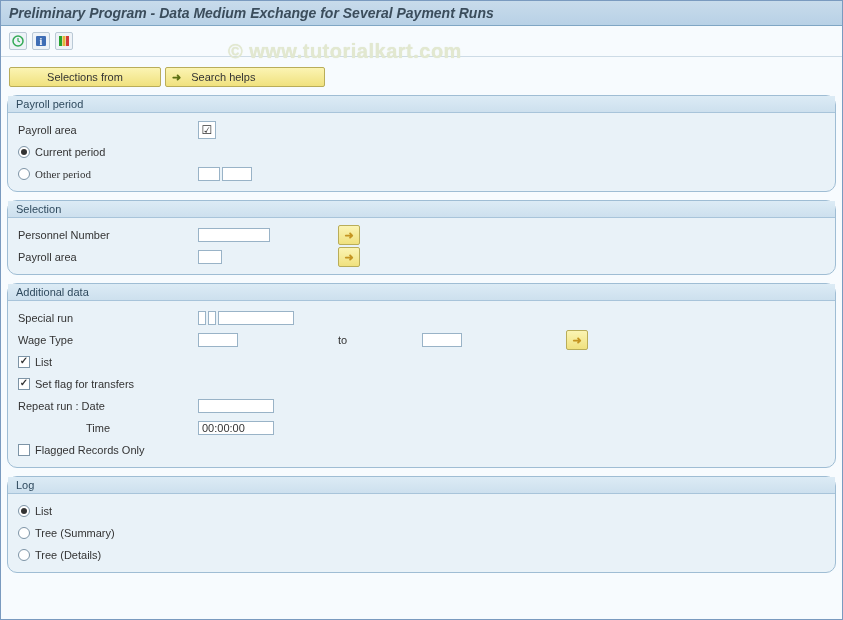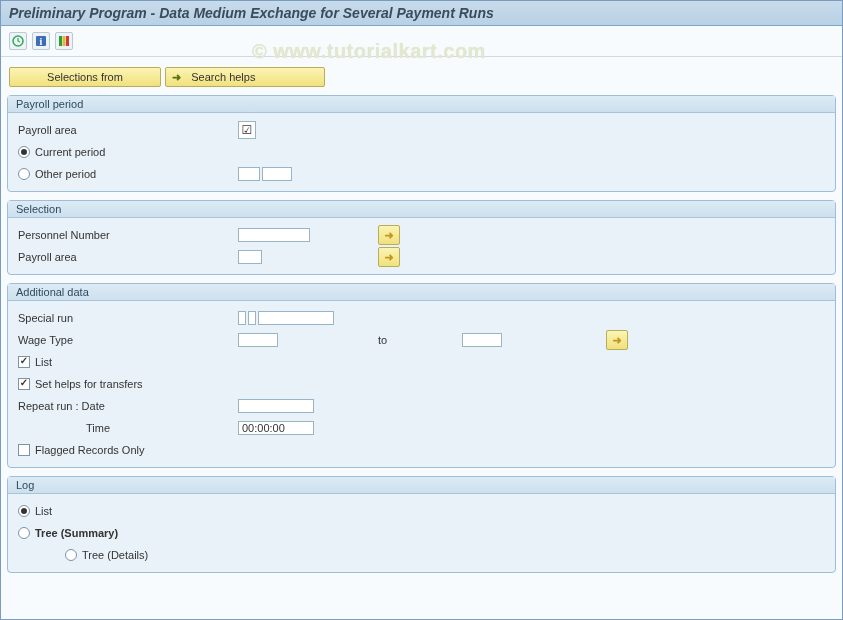--- a/index.html
+++ b/index.html
@@ -57,33 +57,33 @@
       font-size:11px; color:#333;
       cursor:pointer;
       padding: 0 8px;
       min-width: 150px;
     }
     .app-btn .arrow { margin-right: 10px; font-weight:bold; color:#5c6f12;}
     .group {
       border:1px solid #9fbdd4;
       background:#e9f2f8;
       margin-bottom:8px;
-      border-radius:4px;
+      border-radius:10px;
     }
     .group-title {
       background: linear-gradient(to bottom,#dcebf5,#cde0ee);
       border-bottom:1px solid #a8c4da;
       padding:2px 8px;
       font-size:11px; color:#2f4a5e;
     }
     .group-body {
       padding:6px 10px;
     }
     .row { display:flex; align-items:center; min-height:22px; }
-    .label-col { width:220px; }
+    .label-col { width:180px; }
     .field-col { width:118px; display:flex; gap:2px;}
     .gap-col { width:22px; }
     .to-col { width: 84px; text-align:left; }
     .field2-col { width: 70px; display:flex; gap:2px;}
     .gap2-col { width: 74px; }
     .multi-col { width:28px; display:flex;}
     input.text {
       height:14px; border:1px solid #99b3c7; background:#fff; padding:1px 3px;
       font-size:11px; font-family:inherit; color:#333;
     }
@@ -104,21 +104,21 @@
       border:1px solid #7d94a6; background:#fff; margin-right:5px;
       display:inline-flex; align-items:center; justify-content:center;
     }
     .radio-circle.checked::after {
       content:""; width:6px; height:6px; border-radius:50%; background:#333;
     }
     .cb-box { width:12px; height:12px; border:1px solid #7d94a6; background:#fff; margin-right:5px;
       display:inline-flex; align-items:center; justify-content:center; font-size:10px; color:#333;}
     .cb-box.checked::after { content:"✓"; font-weight:bold; line-height:8px; position:relative; top:-1px;}
     .watermark {
-      position:absolute; top:40px; left:252px; font-size:20px; color:#e2e8d0;
+      position:absolute; top:40px; left:228px; font-size:20px; color:#e2e8d0;
       font-weight:bold; pointer-events:none; letter-spacing:0.5px;
       text-shadow: 0 0 1px #dce2cc;
     }
     .watermark .copy { margin-right:6px; }
   </style>
 </head>
 <body>
 <div class="outer-frame">
   <div class="titlebar">
     <span class="title-text">Preliminary Program - Data Medium Exchange for Several Payment Runs</span>
@@ -170,21 +170,21 @@
             </div>
           </div>
         </div>
         <div class="row">
           <label class="label-col" style="display:flex;align-items:center;">
             <span class="radio-circle checked"></span>
             <span>Current period</span>
           </label>
         </div>
         <div class="row">
-          <label class="label-col" style="display:flex;align-items:flex-start;">
+          <label class="label-col" style="display:flex;align-items:flex-start;font-family:Liberation Serif, serif;">
             <span class="radio-circle"></span>
             <span>Other period</span>
           </label>
           <div class="field-col">
             <input class="text" style="width: 22px;">
             <input class="text" style="width: 30px;">
           </div>
         </div>
       </div>
     </div>
@@ -249,21 +249,21 @@
         </div>
         <div class="row">
           <label style="display:flex;align-items:center;">
             <span class="cb-box checked"></span>
             <span>List</span>
           </label>
         </div>
         <div class="row">
           <label style="display:flex;align-items:center;">
             <span class="cb-box checked"></span>
-            <span>Set helps for transfers</span>
+            <span>Set flag for transfers</span>
           </label>
         </div>
         <div class="row">
           <div class="label-col">Repeat run      : Date</div>
           <div class="field-col">
               <input class="text" style="width: 76px;">
             </div>
         </div>
         <div class="row">
           <div class="label-col" style="text-align:left; padding-left:68px;">Time</div>
@@ -283,27 +283,27 @@
     <div class="group">
       <div class="group-title">Log</div>
       <div class="group-body">
         <div class="row">
           <label style="display:flex;align-items:center;">
             <span class="radio-circle checked"></span>
             <span>List</span>
           </label>
         </div>
         <div class="row">
-          <label style="display:flex;align-items:flex-start;font-weight:bold;">
+          <label style="display:flex;align-items:flex-start;">
             <span class="radio-circle"></span>
             <span>Tree (Summary)</span>
           </label>
         </div>
         <div class="row">
-          <label style="display:flex;align-items:flex-start;margin-left:47px;">
+          <label style="display:flex;align-items:flex-start;">
             <span class="radio-circle"></span>
             <span>Tree (Details)</span>
           </label>
         </div>
       </div>
     </div>
   </div>
 </div>
 
 </body></html>

